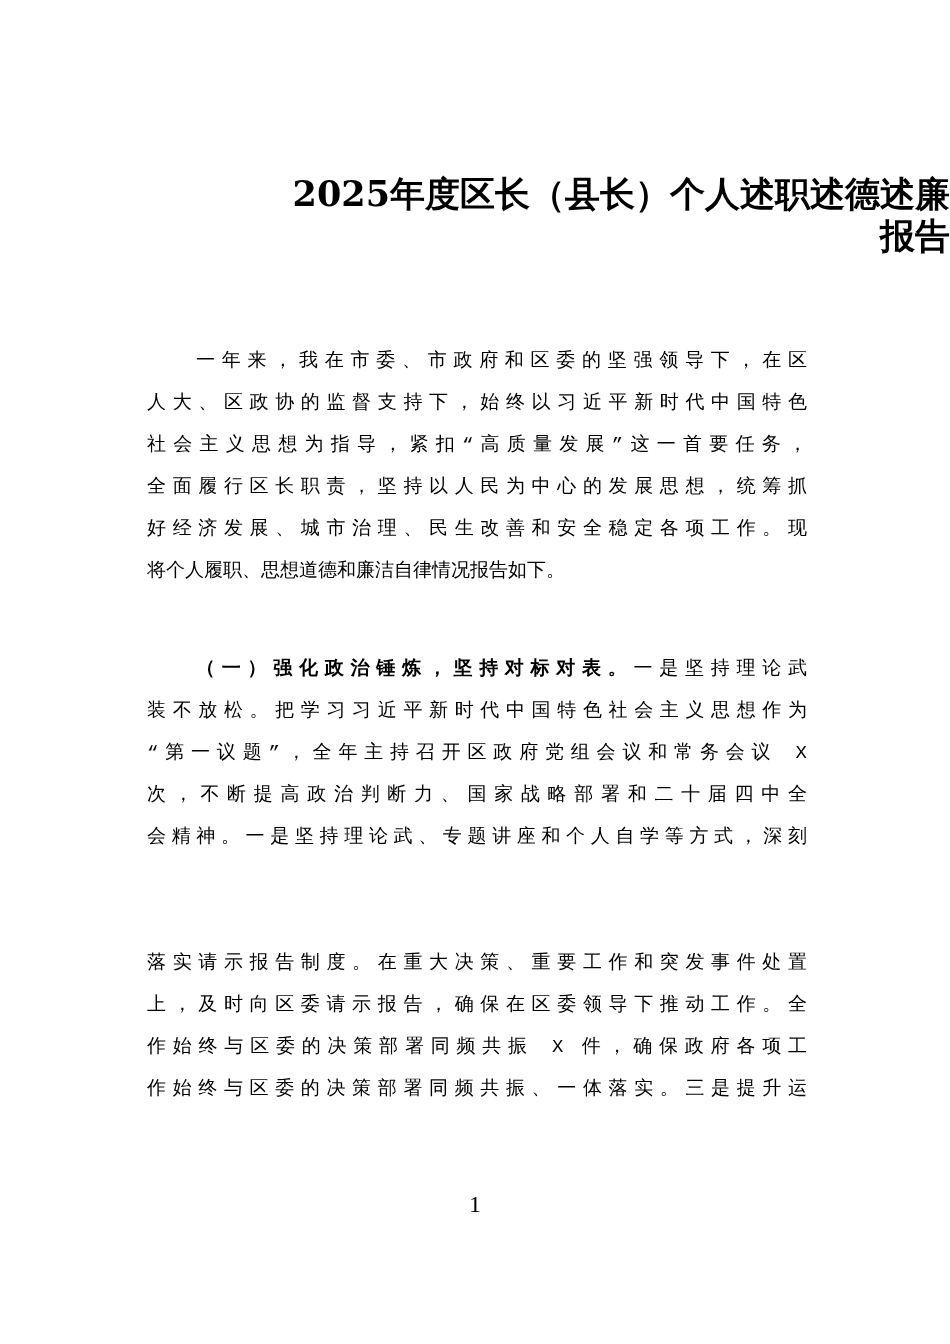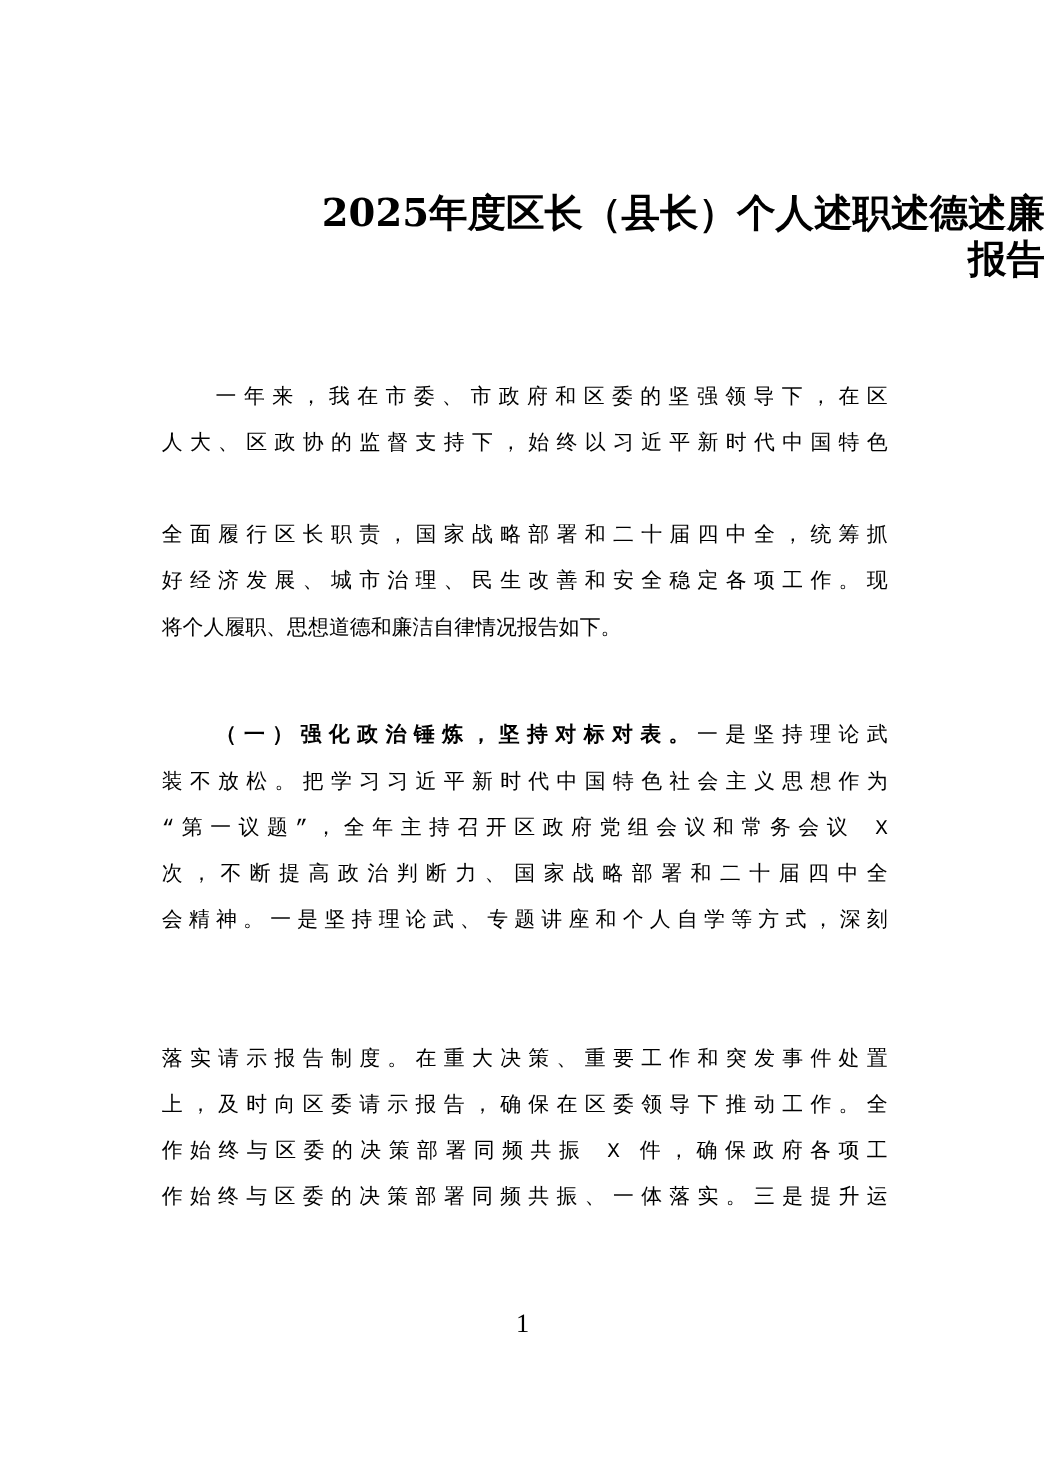--- a/index.html
+++ b/index.html
@@ -34,21 +34,22 @@
 </head>
 <body>
 
 <div class="page">
 
   <div class="title l1">2025年度区长（县长）个人述职述德述廉</div>
   <div class="title l2">报告</div>
 
   <div class="line indent" style="top:341px">一年来，我在市委、市政府和区委的坚强领导下，在区</div>
   <div class="line" style="top:383px">人大、区政协的监督支持下，始终以习近平新时代中国特色</div>
-  <div class="line" style="top:467px">全面履行区长职责，国家战略部署和二十届四中全，统筹抓</div>
+  <div class="line" style="top:425px">社会主义思想为指导，紧扣“高质量发展”这一首要任务，</div>
+  <div class="line" style="top:467px">全面履行区长职责，坚持以人民为中心的发展思想，统筹抓</div>
   <div class="line" style="top:509px">好经济发展、城市治理、民生改善和安全稳定各项工作。现</div>
   <div class="line last" style="top:551px">将个人履职、思想道德和廉洁自律情况报告如下。</div>
 
 
   <div class="line indent" style="top:649px"><span class="sub-bold">（一）强化政治锤炼，坚持对标对表。</span><span>一是坚持理论武</span></div>
   <div class="line" style="top:691px">装不放松。把学习习近平新时代中国特色社会主义思想作为</div>
   <div class="line" style="top:733px">“第一议题”，全年主持召开区政府党组会议和常务会议 X</div>
   <div class="line" style="top:775px">次，不断提高政治判断力、国家战略部署和二十届四中全</div>
   <div class="line" style="top:817px">会精神。一是坚持理论武、专题讲座和个人自学等方式，深刻</div>
   <div class="line" style="top:943px">落实请示报告制度。在重大决策、重要工作和突发事件处置</div>

